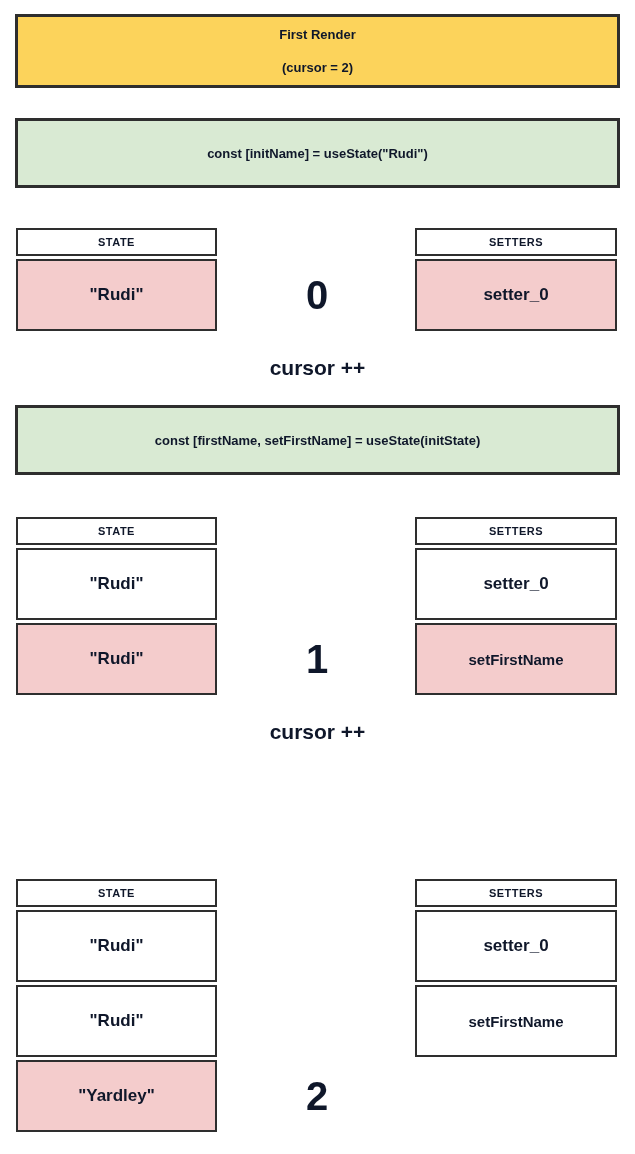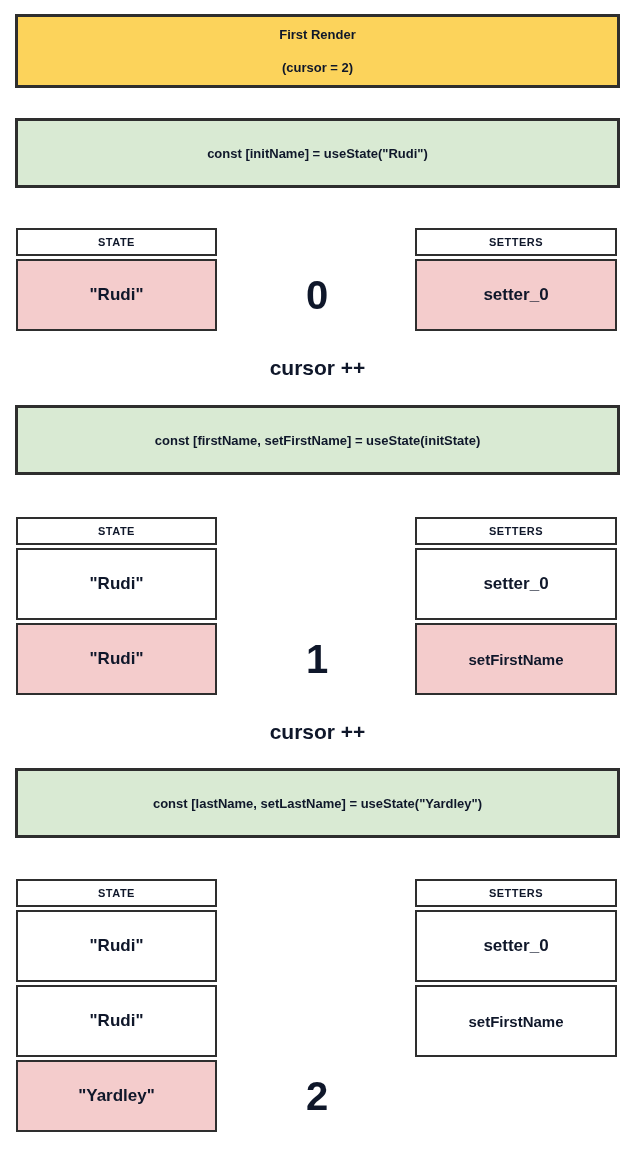--- a/index.html
+++ b/index.html
@@ -127,21 +127,20 @@
   <div class="bignum" style="top:623px">1</div>
 
   <div class="table" style="left:415px; top:517px; width:202px">
     <div class="cell header">SETTERS</div>
     <div class="cell row">setter_0</div>
     <div class="cell row small pink">setFirstName</div>
   </div>
 
   <div class="cursor" style="top:719px">cursor ++</div>
 
-  <div class="codebox" style="top:768px">const [lastName, setLastName] = useState("Yardley")</div>
 
   <div class="table" style="left:16px; top:879px; width:201px">
     <div class="cell header">STATE</div>
     <div class="cell row">"Rudi"</div>
     <div class="cell row">"Rudi"</div>
     <div class="cell row pink">"Yardley"</div>
   </div>
 
   <div class="bignum" style="top:1060px">2</div>
 

